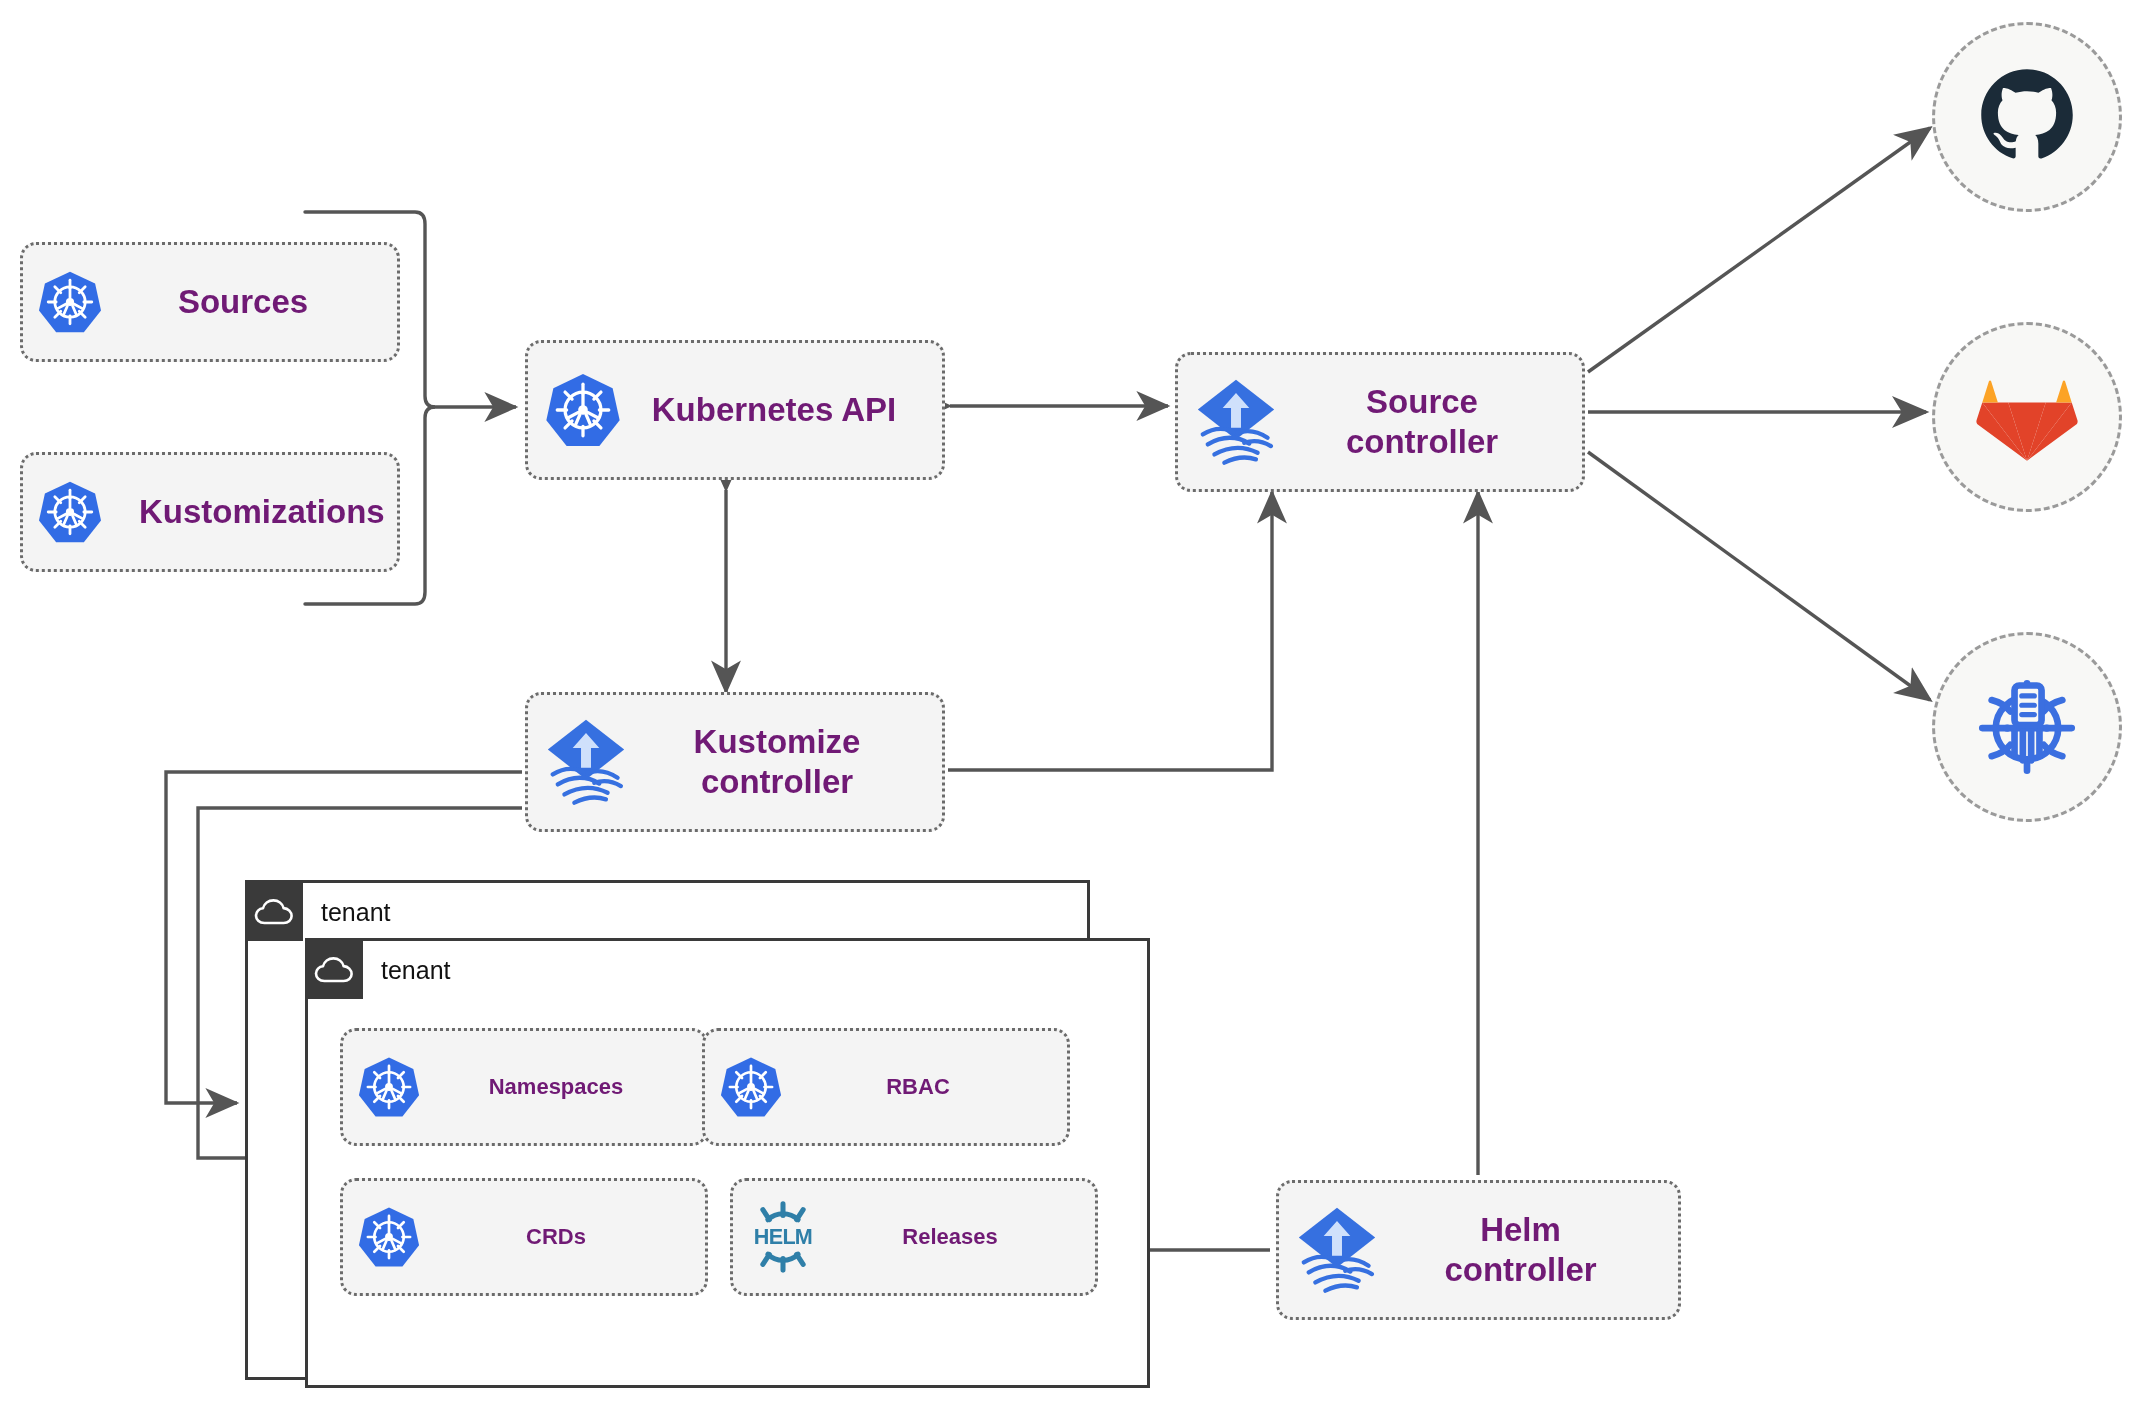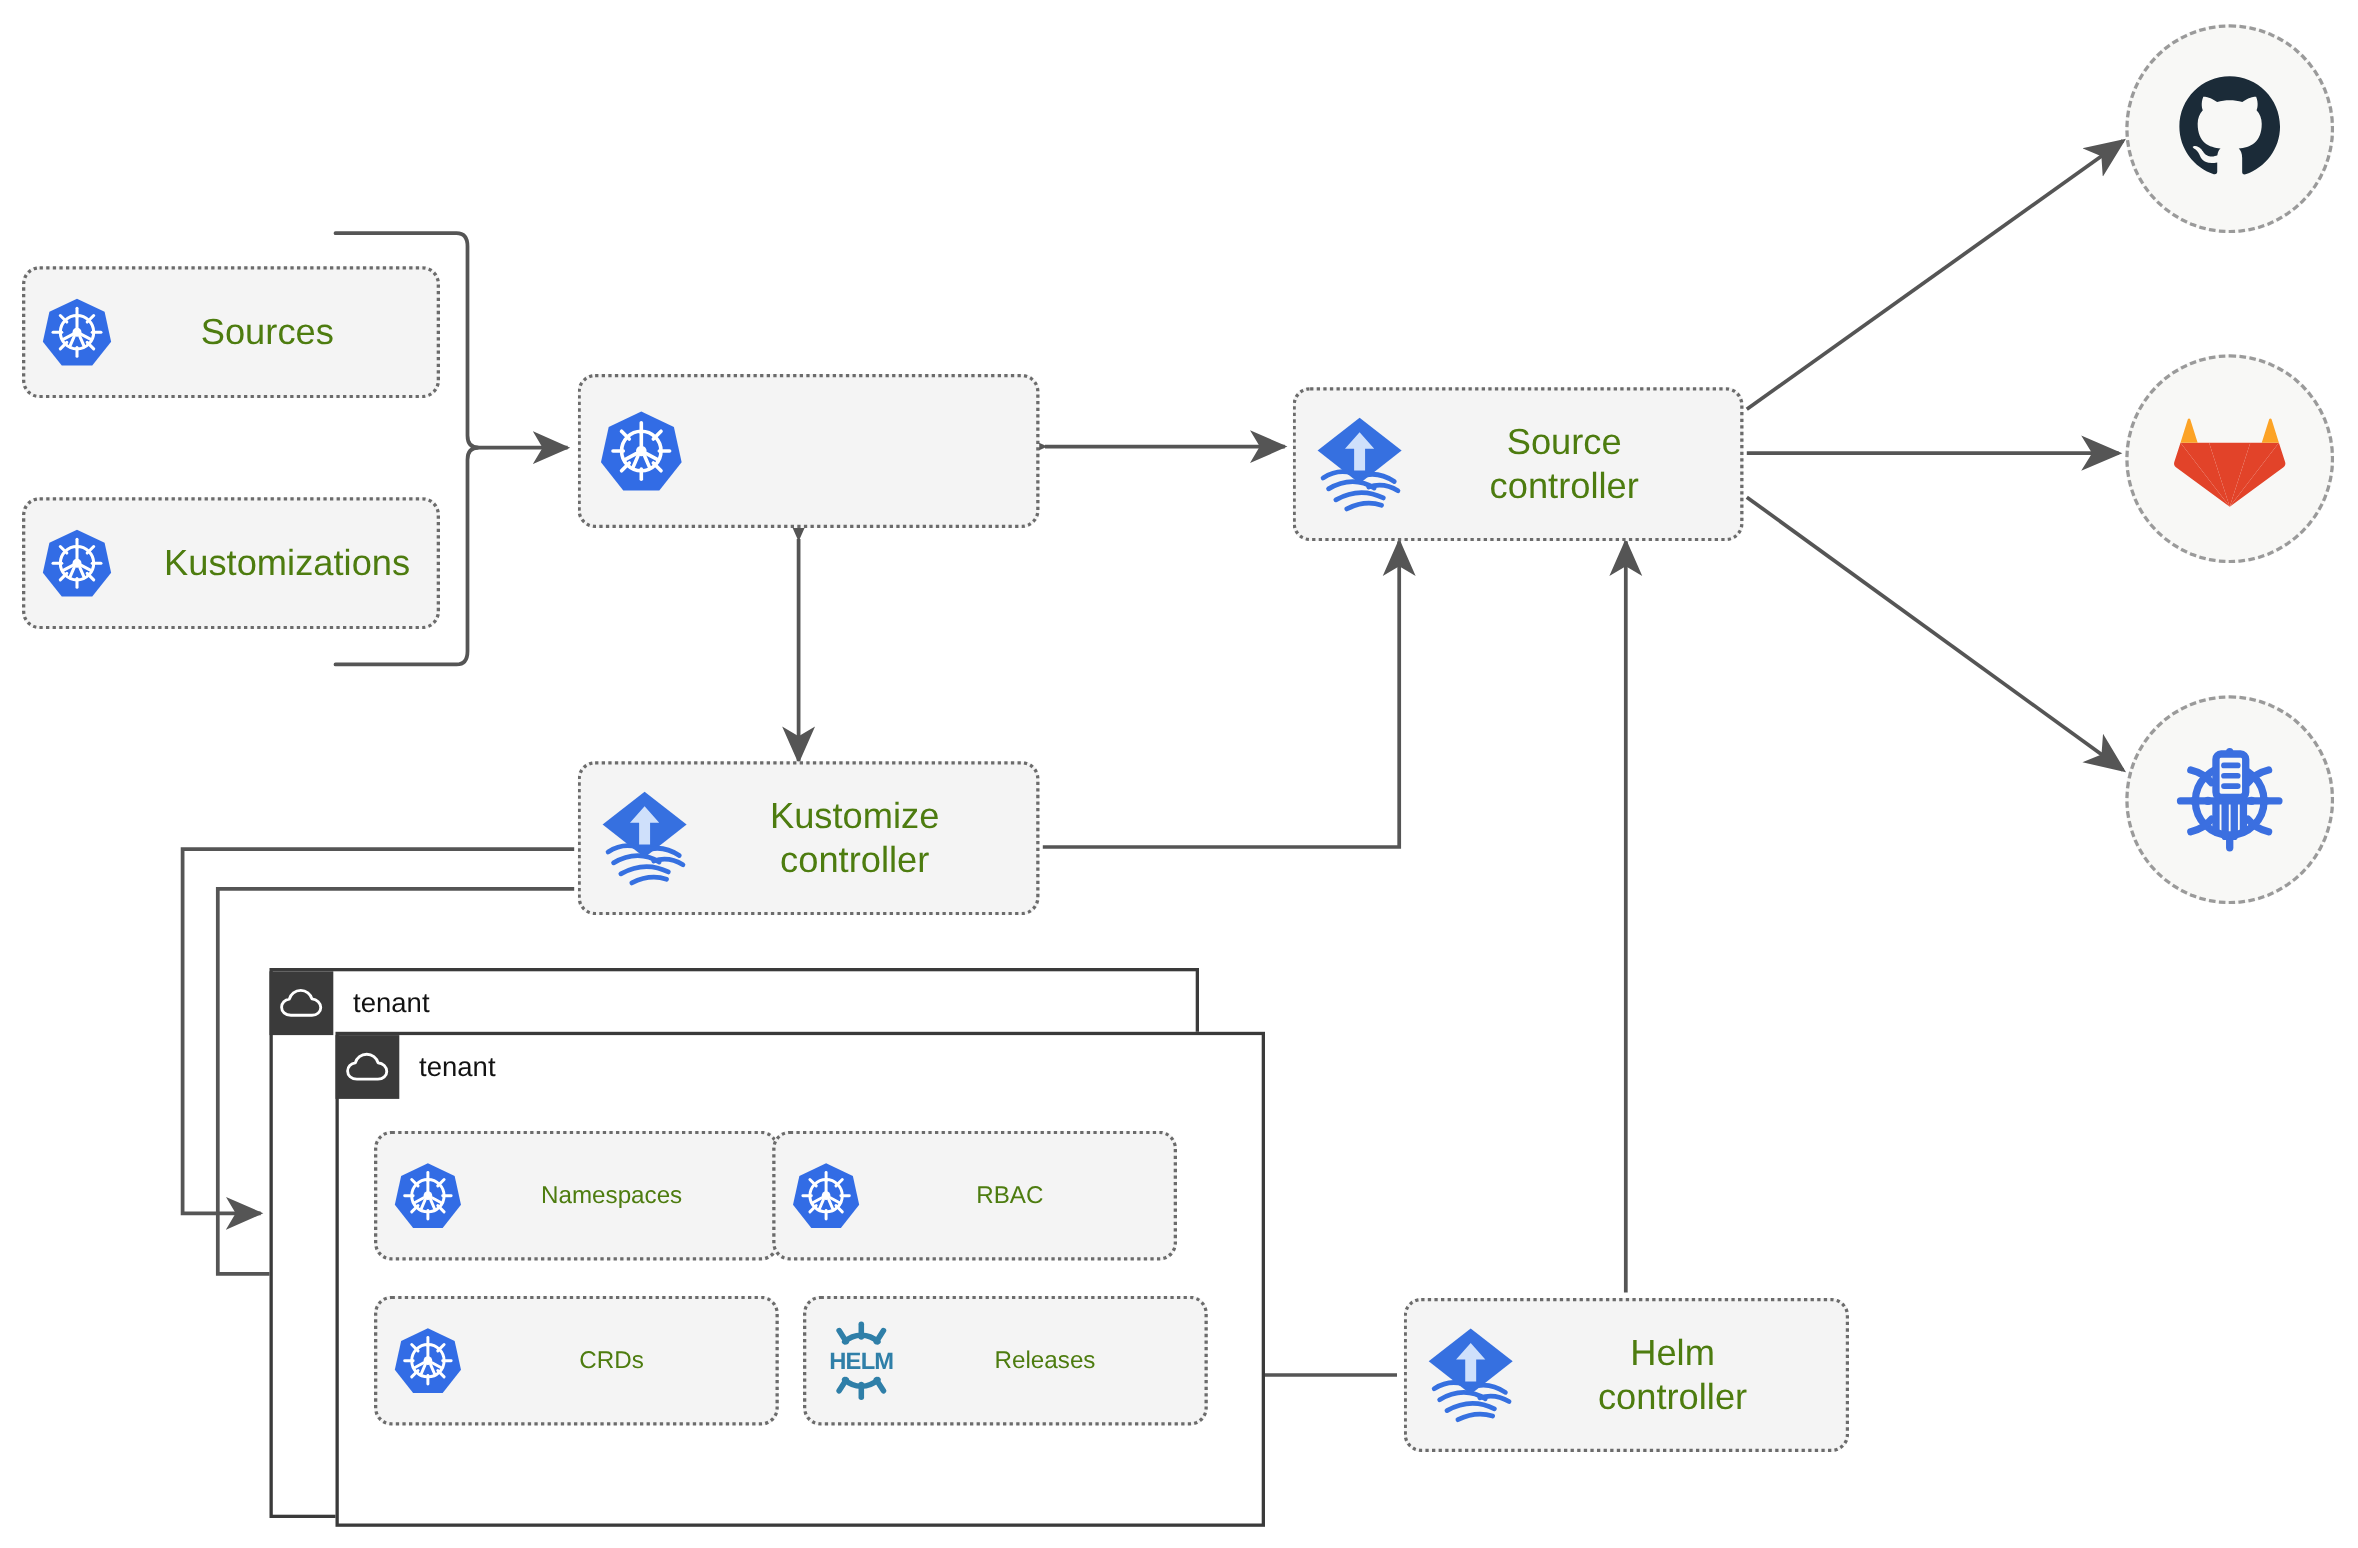--- a/index.html
+++ b/index.html
@@ -12,22 +12,22 @@
     position:absolute;
     background:#f4f4f4;
     border:3px dotted #6b6b6b;
     border-radius:16px;
     display:flex;align-items:center;
     box-sizing:border-box;
     z-index:3;
   }
   .node .ico{flex:0 0 auto;display:flex;align-items:center;justify-content:center;}
   .node .lbl{
-    flex:1 1 auto;text-align:center;color:#4d7c0f;
-    line-height:1.22;white-space:pre-line;
+    flex:1 1 auto;text-align:center;color:#701a75;
+    line-height:1.22;white-space:pre-line;font-weight:bold;
   }
 
   
   .n-src{left:20px;top:242px;width:380px;height:120px;padding:0 14px;}
   .n-kus{left:20px;top:452px;width:380px;height:120px;padding:0 14px;gap:36px;}
   .n-api{left:525px;top:340px;width:420px;height:140px;padding:0 16px;}
   .n-ksc{left:525px;top:692px;width:420px;height:140px;padding:0 16px;}
   .n-soc{left:1175px;top:352px;width:410px;height:140px;padding:0 16px;}
   .n-hec{left:1276px;top:1180px;width:405px;height:140px;padding:0 16px;}
 
@@ -194,20 +194,21 @@
           <line x1="73" y1="27" x2="64" y2="36"></line>
             <line x1="36" y1="64" x2="27" y2="73"></line>
           <line x1="50" y1="44" x2="50" y2="29"></line>
           <line x1="44" y1="53" x2="31" y2="60"></line>
             <line x1="56" y1="53" x2="69" y2="60"></line>
           <line x1="46" y1="56" x2="40" y2="70"></line>
             <line x1="54" y1="56" x2="60" y2="70"></line>
         </g>
       </svg>
     </span>
+    <span class="lbl f28">Kubernetes API</span>
   </div>
 
   <div class="node n-soc">
     <span class="ico">
       <svg width="84" height="88" viewBox="0 0 100 106" aria-hidden="true">
         <path d="M50,2 L96,38 L50,74 L4,38 Z" fill="#3670e0"></path>
         <path d="M50,18 L66,36 L56,36 L56,60 L44,60 L44,36 L34,36 Z" fill="#cfe0fb"></path>
         <g fill="none" stroke="#3670e0" stroke-width="5.2" stroke-linecap="round">
           <path d="M10,68 C26,58 40,60 52,68"></path>
           <path d="M16,80 C34,69 52,70 66,79"></path>

